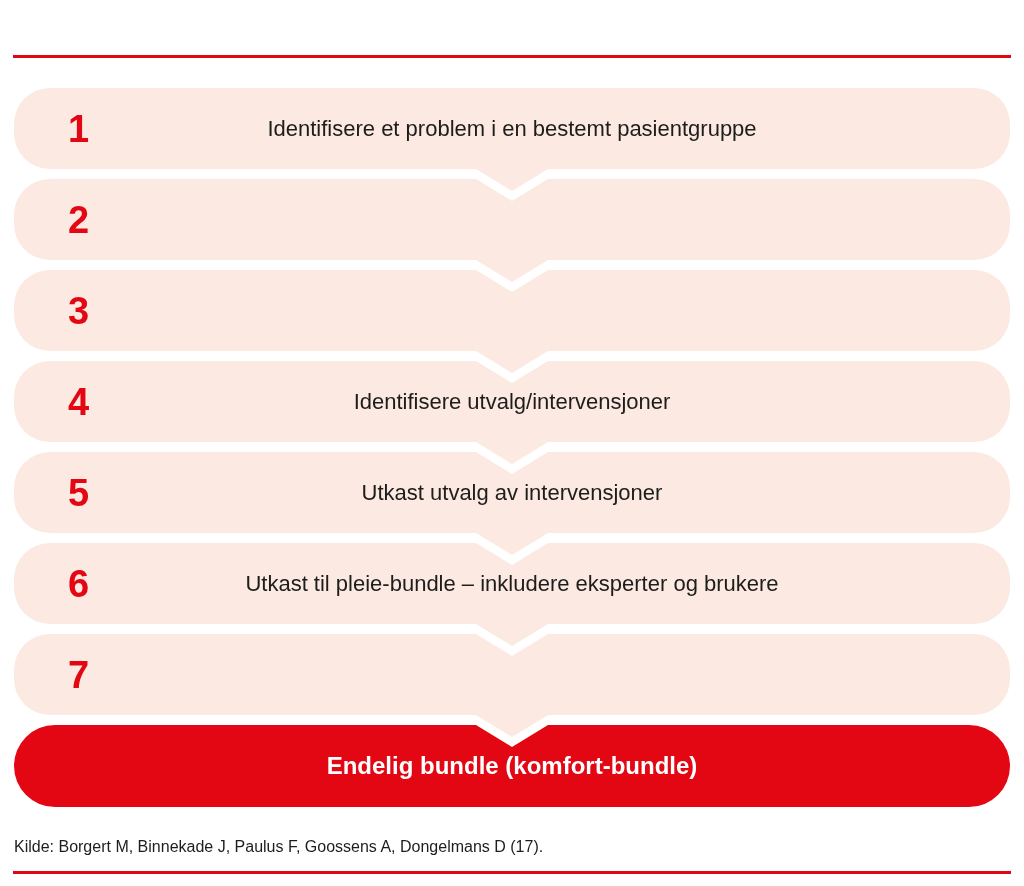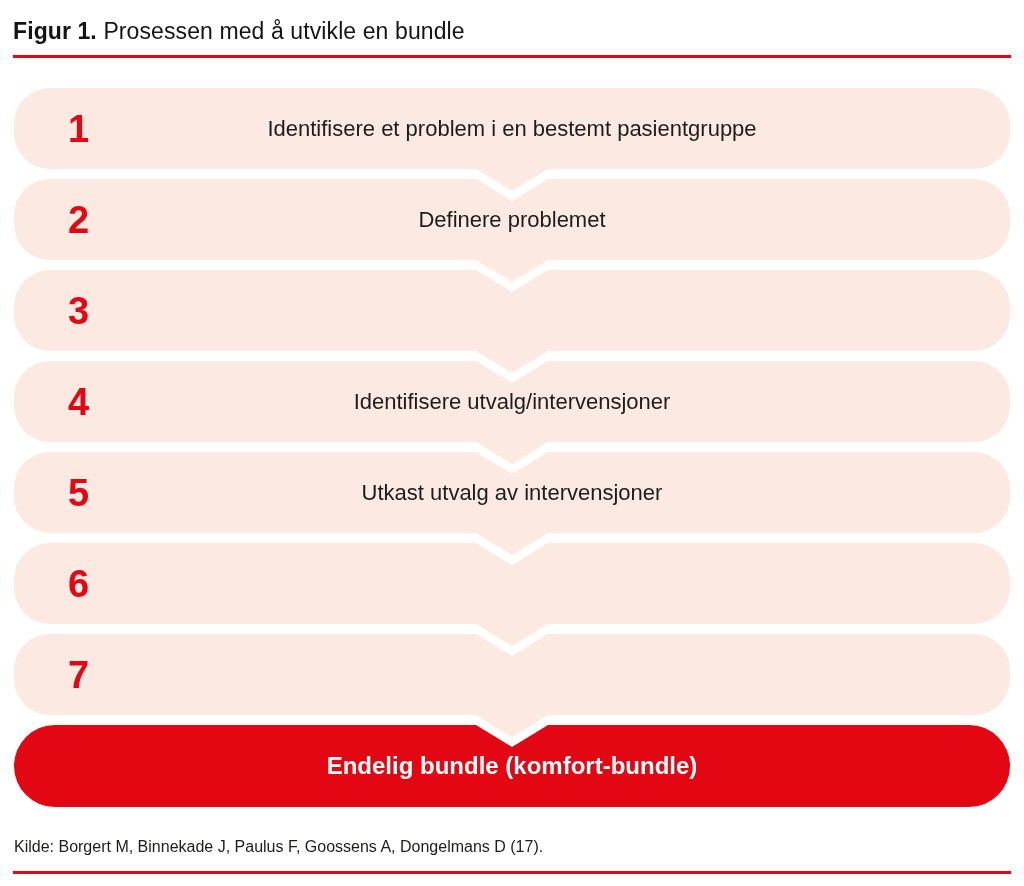--- a/index.html
+++ b/index.html
@@ -95,39 +95,34 @@
   .source {
     position: absolute; left: 14px; top: 838px;
     font-size: 16px; color: var(--body-text);
   }
 </style>
 </head>
 <body>
 
 <div class="figure">
 
-  <div class="figure-title">
-    <span class="title-prefix">Figur 1.</span>
-    <span class="title-text">Prosessen med å utvikle en bundle</span>
-  </div>
 
   <div class="rule rule-top"></div>
 
   <div class="steps">
 
     <div class="step">
       <span class="step-num">1</span>
       <span class="step-label">Identifisere et problem i en bestemt pasientgruppe</span>
       <span class="spike"></span>
     </div>
 
     <div class="step">
       <span class="notch"></span>
       <span class="step-num">2</span>
-      <span class="step-label">Definere problemet</span>
       <span class="spike"></span>
     </div>
 
     <div class="step">
       <span class="notch"></span>
       <span class="step-num">3</span>
       <span class="spike"></span>
     </div>
 
     <div class="step">
@@ -140,20 +135,21 @@
     <div class="step">
       <span class="notch"></span>
       <span class="step-num">5</span>
       <span class="step-label">Utkast utvalg av intervensjoner</span>
       <span class="spike"></span>
     </div>
 
     <div class="step">
       <span class="notch"></span>
       <span class="step-num">6</span>
+      <span class="step-label">Utkast til pleie-bundle – inkludere eksperter og brukere</span>
       <span class="spike"></span>
     </div>
 
     <div class="step">
       <span class="notch"></span>
       <span class="step-num">7</span>
       <span class="spike"></span>
     </div>
 
     <div class="final-step">

